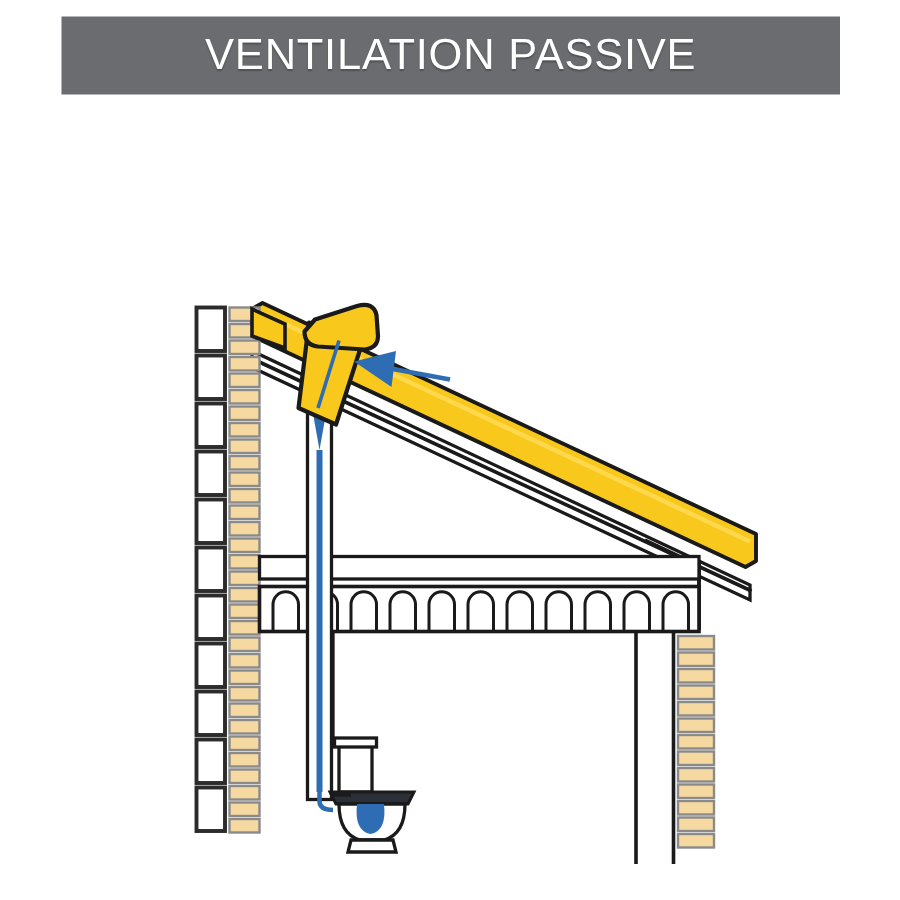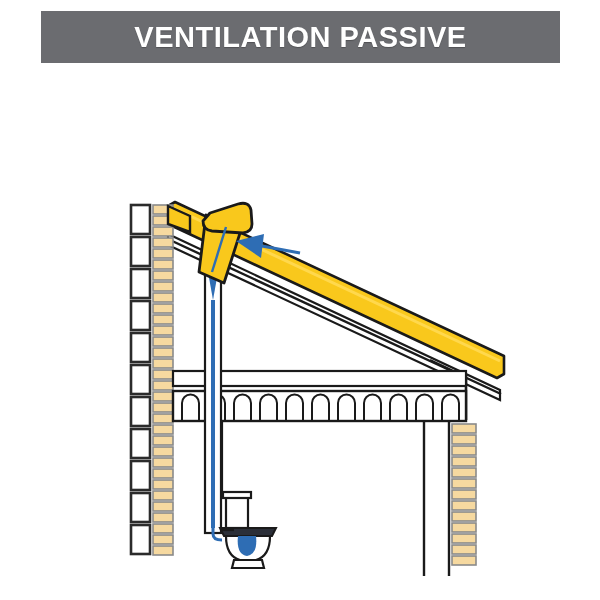--- a/index.html
+++ b/index.html
@@ -28,21 +28,21 @@
     height: 52px;
     background: #6b6c70;
     display: flex;
     align-items: center;
     justify-content: center;
     box-sizing: border-box;
   }
   .title-bar .title-text {
     color: #ffffff;
     font-family: "Liberation Sans", sans-serif;
-    font-weight: bold;
+    font-weight: normal;
     font-size: 29px;
     letter-spacing: 0.5px;
     line-height: 1;
     white-space: nowrap;
     text-shadow: 0 1px 1px rgba(0,0,0,0.25);
   }
   #diagram {
     position: absolute;
     left: 0;
     top: 0;

